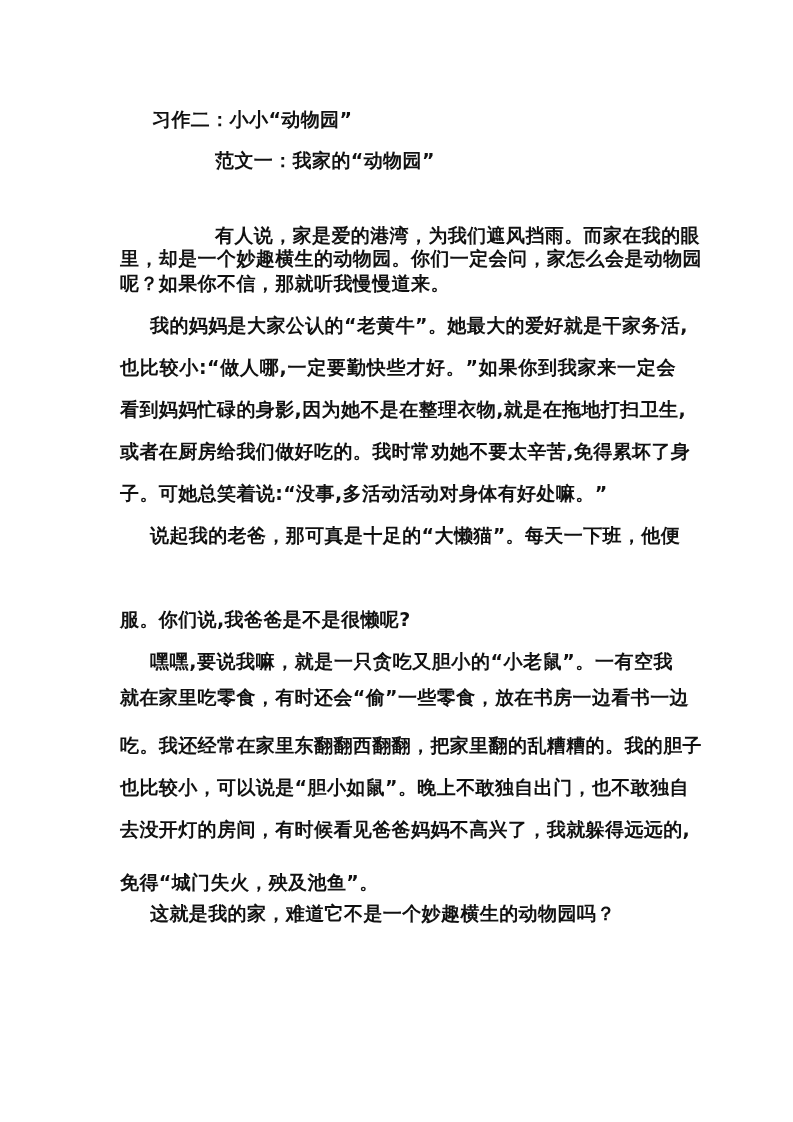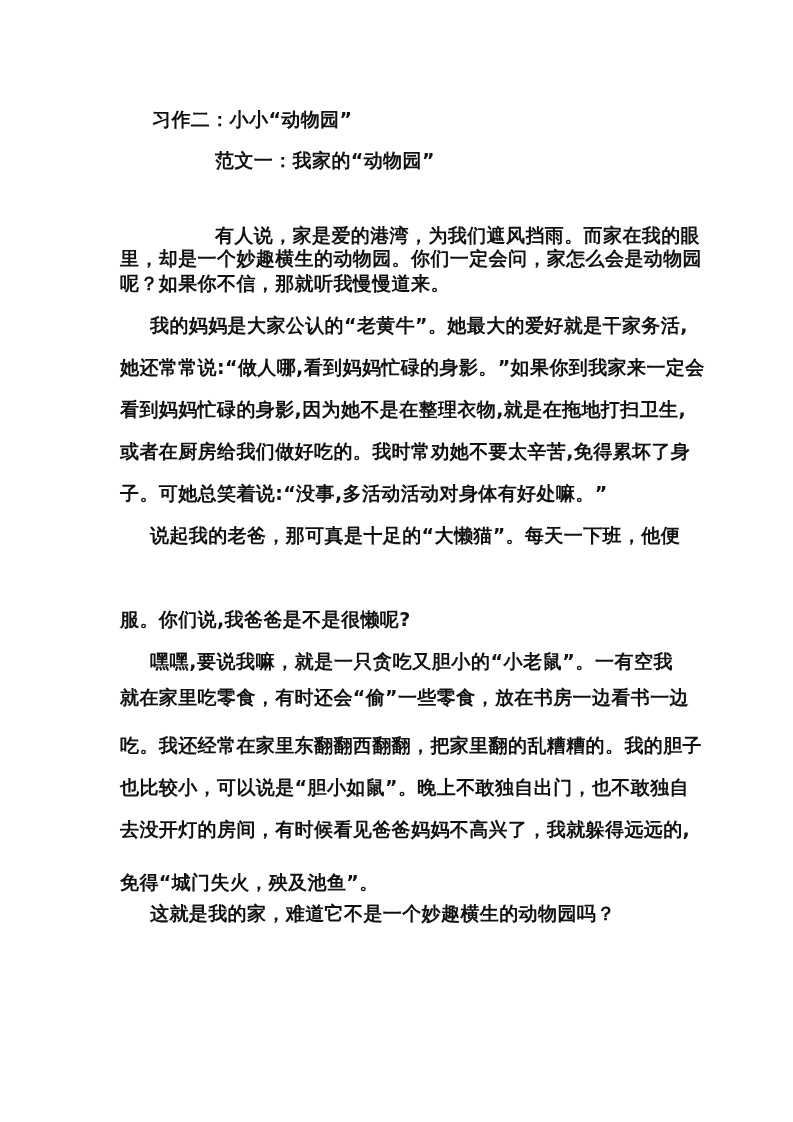--- a/index.html
+++ b/index.html
@@ -15,21 +15,21 @@
 
 <div class="page">
   <div class="line" style="left:152px; top:106px; width:auto;">习作二：小小“动物园”</div>
   <div class="line" style="left:215px; top:147px; width:auto;">范文一：我家的“动物园”</div>
 
   <div class="line justify" style="left:215px; top:188px; width:458px;margin-top:34px;">有人说，家是爱的港湾，为我们遮风挡雨。而家在我的眼</div>
   <div class="line justify" style="top:245px;">里，却是一个妙趣横生的动物园。你们一定会问，家怎么会是动物园</div>
   <div class="line" style="top:270px; width:auto;">呢？如果你不信，那就听我慢慢道来。</div>
 
   <div class="line justify" style="left:150px; top:312px; width:523px;">我的妈妈是大家公认的“老黄牛”。她最大的爱好就是干家务活,</div>
-  <div class="line justify" style="top:354px;">她还常常说:“做人哪,看到妈妈忙碌的身影。”如果你到我家来一定会</div>
+  <div class="line justify" style="top:354px;">也比较小:“做人哪,一定要勤快些才好。”如果你到我家来一定会</div>
   <div class="line justify" style="top:396px;">看到妈妈忙碌的身影,因为她不是在整理衣物,就是在拖地打扫卫生,</div>
   <div class="line justify" style="top:438px;">或者在厨房给我们做好吃的。我时常劝她不要太辛苦,免得累坏了身</div>
   <div class="line" style="top:480px; width:auto;">子。可她总笑着说:“没事,多活动活动对身体有好处嘛。”</div>
 
   <div class="line justify" style="left:150px; top:522px; width:523px;">说起我的老爸，那可真是十足的“大懒猫”。每天一下班，他便</div>
   <div class="line" style="top:606px; width:auto;">服。你们说,我爸爸是不是很懒呢?</div>
 
   <div class="line justify" style="left:150px; top:648px; width:523px;">嘿嘿,要说我嘛，就是一只贪吃又胆小的“小老鼠”。一有空我</div>
   <div class="line justify" style="top:652px;margin-top:32px;">就在家里吃零食，有时还会“偷”一些零食，放在书房一边看书一边</div>
   <div class="line justify" style="top:732px;">吃。我还经常在家里东翻翻西翻翻，把家里翻的乱糟糟的。我的胆子</div>

